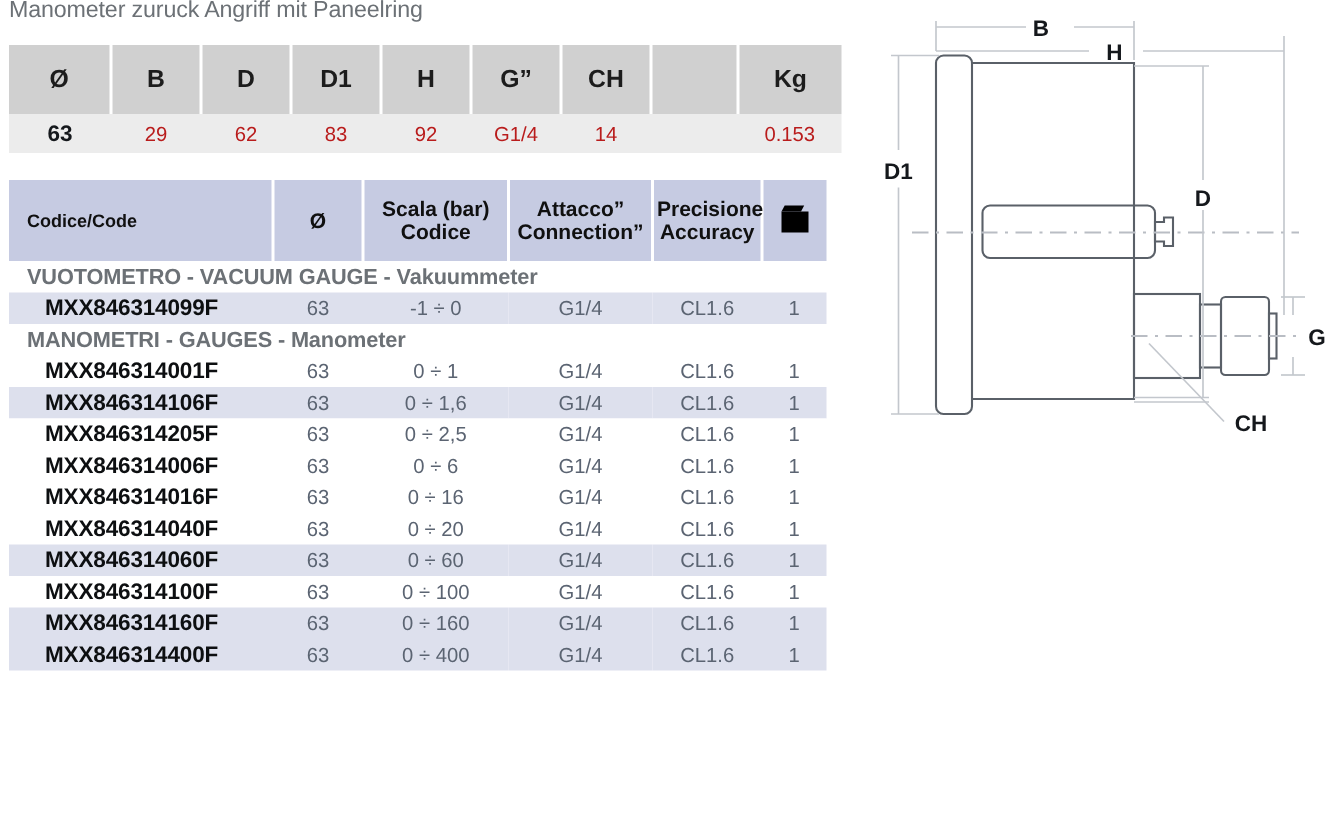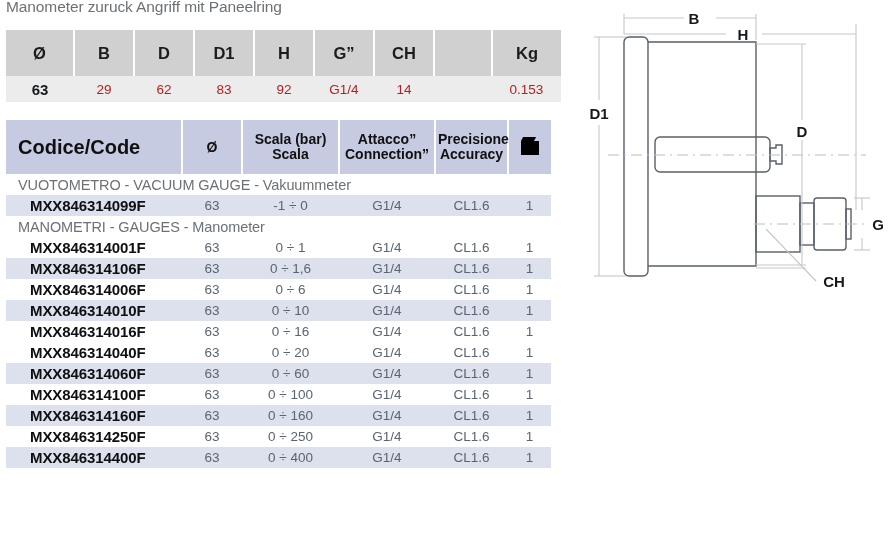--- a/index.html
+++ b/index.html
@@ -91,21 +91,21 @@
     font-weight: bold;
     color: #101010;
     text-align: center;
     padding: 0 2px;
     line-height: 1.05;
     font-stretch: condensed;
   }
   .code-table thead th:first-child {
     text-align: left;
     padding-left: 12px;
-    font-size: 20px;
+    font-size: 12px;
   }
   .code-table thead th:last-child { border-right: none; }
 
   .box-icon {
     display: inline-block;
     position: relative;
     width: 20px;
     height: 18px;
   }
   .box-icon .body {
@@ -145,21 +145,21 @@
   }
   .code-table tbody tr.alt td { background: #dde0ed; }
   .code-table tbody tr.plain td { background: #ffffff; margin-top: 14px; }
 
   .code-table tbody tr.section td {
     background: #ffffff;
     text-align: left;
     padding-left: 12px;
     font-size: 14.5px;
     color: #6c7176;
-    font-weight: normal;
+    font-weight: bold;
     letter-spacing: -0.1px;
   }
 
   
   #drawing-panel {
     position: absolute;
     left: 566px;
     top: 0;
     width: 330px;
     height: 300px;
@@ -223,21 +223,21 @@
         <col style="width:96px">
           <col style="width:73px">
           <col style="width:43px">
       </colgroup>
       <thead>
         <tr>
           <th>Codice/Code</th>
           <th>Ø</th>
           <th>
             <span>Scala (bar)</span><br>
-            <span>Scala</span>
+            <span>Codice</span>
           </th>
           <th>
             <span>Attacco”</span><br>
             <span>Connection”</span>
           </th>
           <th>
             <span>Precisione</span><br>
             <span>Accuracy</span>
           </th>
           <th>
@@ -273,31 +273,31 @@
           </tr>
           <tr class="alt">
             <td class="code-cell">MXX846314106F</td>
             <td>63</td>
             <td>0 ÷ 1,6</td>
             <td>G1/4</td>
             <td>CL1.6</td>
             <td>1</td>
           </tr>
           <tr class="plain">
+            <td class="code-cell">MXX846314205F</td>
+            <td>63</td>
+            <td>0 ÷ 2,5</td>
+            <td>G1/4</td>
+            <td>CL1.6</td>
+            <td>1</td>
+          </tr>
+          <tr class="plain">
             <td class="code-cell">MXX846314006F</td>
             <td>63</td>
             <td>0 ÷ 6</td>
-            <td>G1/4</td>
-            <td>CL1.6</td>
-            <td>1</td>
-          </tr>
-          <tr class="alt">
-            <td class="code-cell">MXX846314010F</td>
-            <td>63</td>
-            <td>0 ÷ 10</td>
             <td>G1/4</td>
             <td>CL1.6</td>
             <td>1</td>
           </tr>
           <tr class="plain">
             <td class="code-cell">MXX846314016F</td>
             <td>63</td>
             <td>0 ÷ 16</td>
             <td>G1/4</td>
             <td>CL1.6</td>
@@ -324,28 +324,20 @@
             <td>63</td>
             <td>0 ÷ 100</td>
             <td>G1/4</td>
             <td>CL1.6</td>
             <td>1</td>
           </tr>
           <tr class="alt">
             <td class="code-cell">MXX846314160F</td>
             <td>63</td>
             <td>0 ÷ 160</td>
-            <td>G1/4</td>
-            <td>CL1.6</td>
-            <td>1</td>
-          </tr>
-          <tr class="plain">
-            <td class="code-cell">MXX846314250F</td>
-            <td>63</td>
-            <td>0 ÷ 250</td>
             <td>G1/4</td>
             <td>CL1.6</td>
             <td>1</td>
           </tr>
           <tr class="alt">
             <td class="code-cell">MXX846314400F</td>
             <td>63</td>
             <td>0 ÷ 400</td>
             <td>G1/4</td>
             <td>CL1.6</td>

